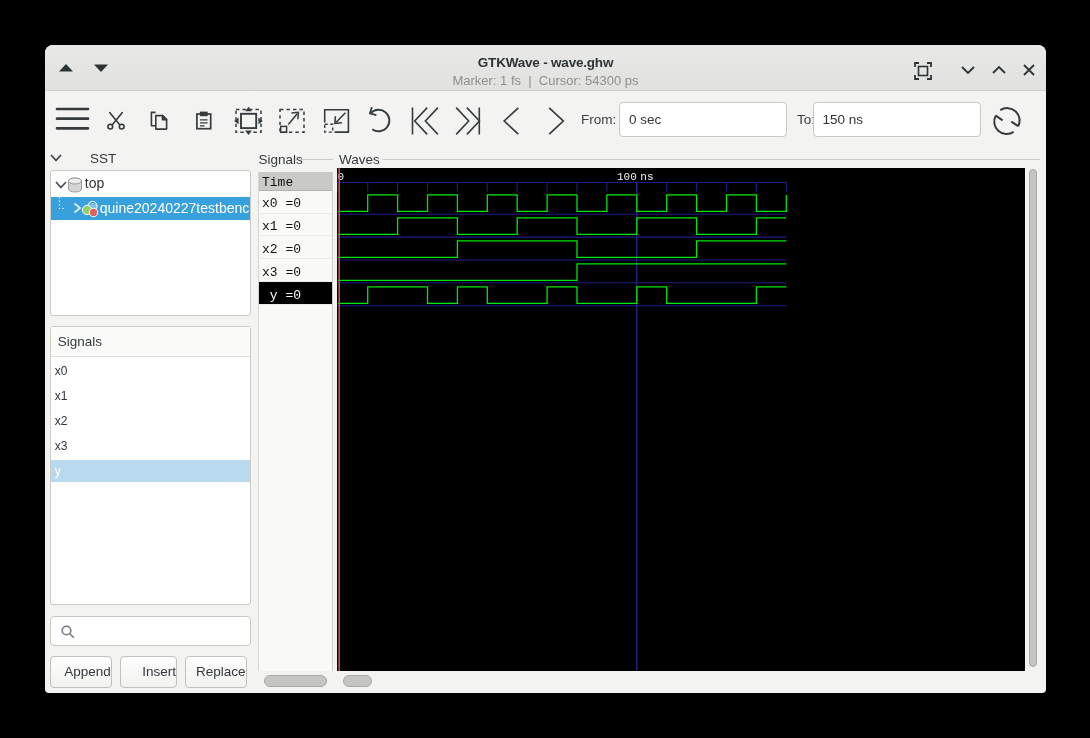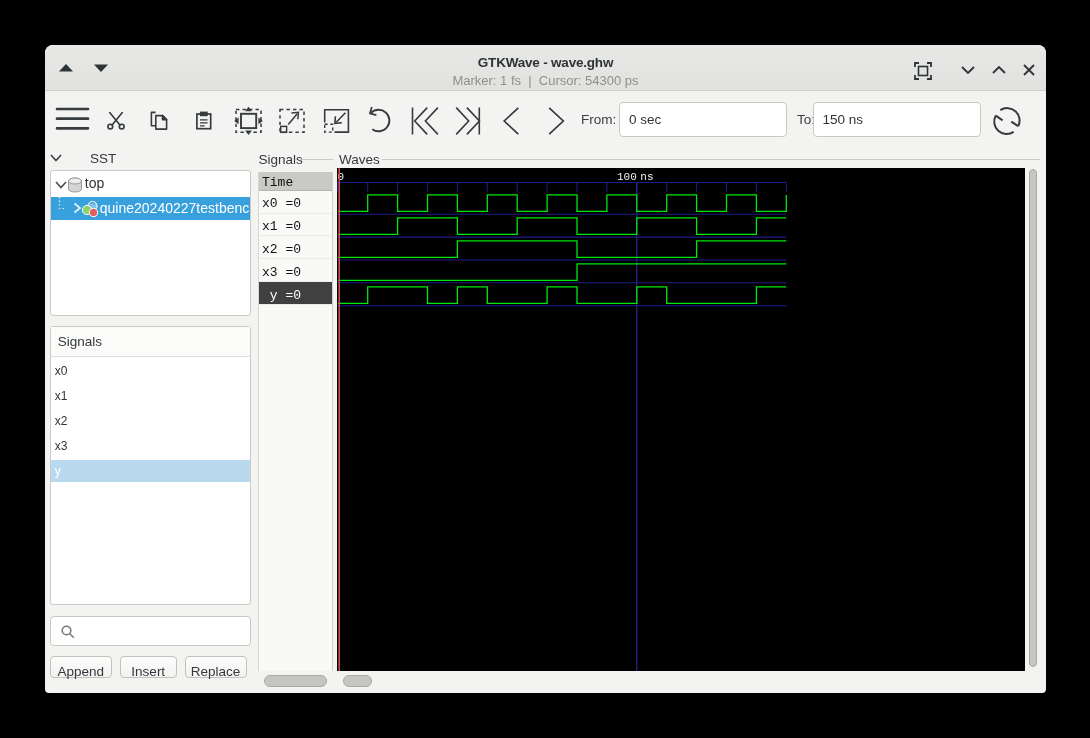--- a/index.html
+++ b/index.html
@@ -15,31 +15,31 @@
 .inp { position:absolute; top:9.8px; height:35px; background:#fff; border:1px solid #ccc7c1; border-radius:4px;
   font-size:13.5px; color:#2e3436; padding-left:9px; line-height:33px;}
 .tlabel { position:absolute; top:19.5px; font-size:13.5px; color:#393f42; }
 
 .flabel { position:absolute; font-size:13.5px; color:#33393c; }
 .box { position:absolute; background:#fff; border:1px solid #cdc9c4; border-radius:3px;padding-left:44px; }
 #tree { left:4.8px; top:125px; width:201.5px; height:146px; }
 #siglist { left:4.8px; top:281px; width:201.5px; height:279px; }
 .trow { position:absolute; left:1px; width:199px; height:23px; font-size:12px; color:#2e3436; }
 #search { left:4.8px; top:570.5px; width:201.5px; height:30.5px; background:#fff; border:1px solid #ccc7c1; border-radius:4px; position:absolute;}
-.btn { position:absolute; top:610.5px; height:22px; background:linear-gradient(#fdfdfd,#f2f2f1); border:1px solid #c4c0bb; border-radius:4px;
-  font-size:13.5px; color:#33393c; text-align:center; }
+.btn { position:absolute; top:610.5px; height:32px; background:linear-gradient(#fdfdfd,#f2f2f1); border:1px solid #c4c0bb; border-radius:4px;
+  font-size:13.5px; color:#33393c; text-align:right; }
 
 #namecol { position:absolute; left:213px; top:126.5px; width:75px; height:499.5px; background:#f9f9f8;
   border-left:1px solid #d6d6d4; border-right:1px solid #cfcfcd; }
 #namehdr { position:absolute; left:0; top:0; width:100%; height:19.2px; background:#c9c9c7; border-bottom:1px solid #b3b3b1;
   font-family:"Liberation Mono", monospace; font-size:13px; color:#111; }
 #namehdr span, .nrow span { position:absolute; left:3px; top:57%; transform:translateY(-50%); white-space:pre; }
 .nrow { position:absolute; left:0; width:100%; background:#f9f9f8; border-bottom:1px solid #ececea;
   font-family:"Liberation Mono", monospace; font-size:13px; color:#111; }
-.nrow.sel { background:#404040; color:#fff; }
+.nrow.sel { background:#000000; color:#fff; }
 
 #wavearea { position:absolute; left:292px; top:123px; width:688px; height:503px; background:#000; }
 
 .sbthumb { position:absolute; background:#c5c5c3; border:1px solid #a9a9a7; border-radius:6px; }
 svg { display:block; }
 </style>
 </head>
 <body>
 <div id="win">
   <div id="titlebar">

